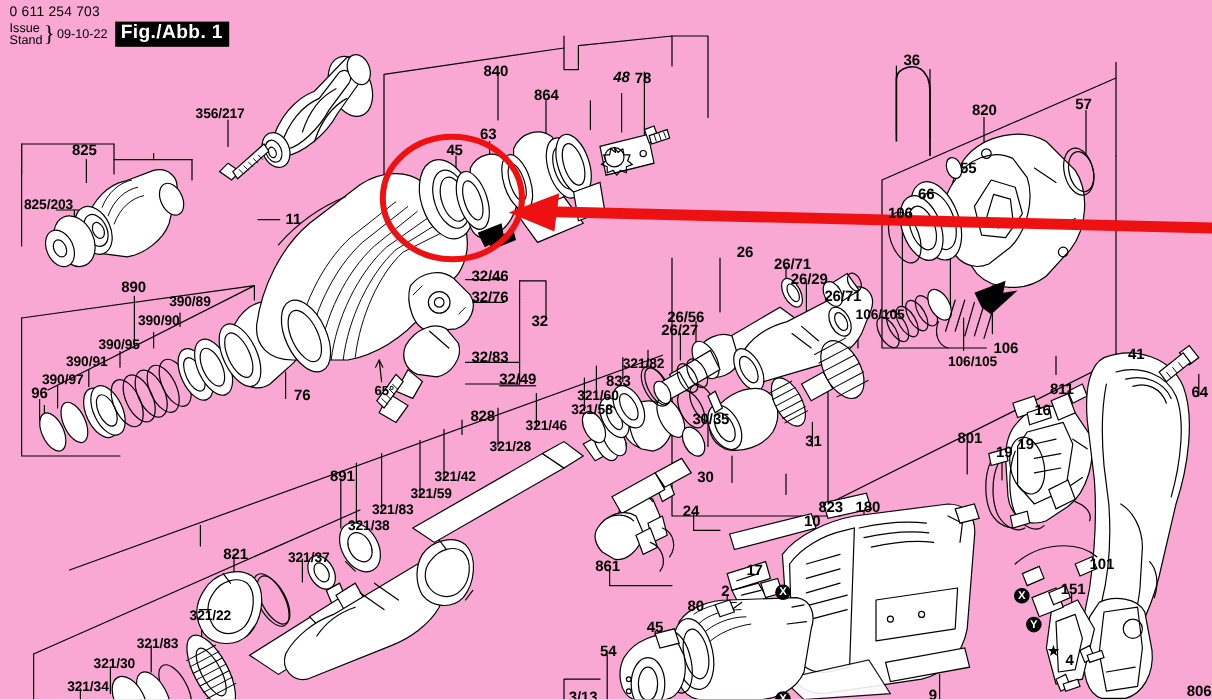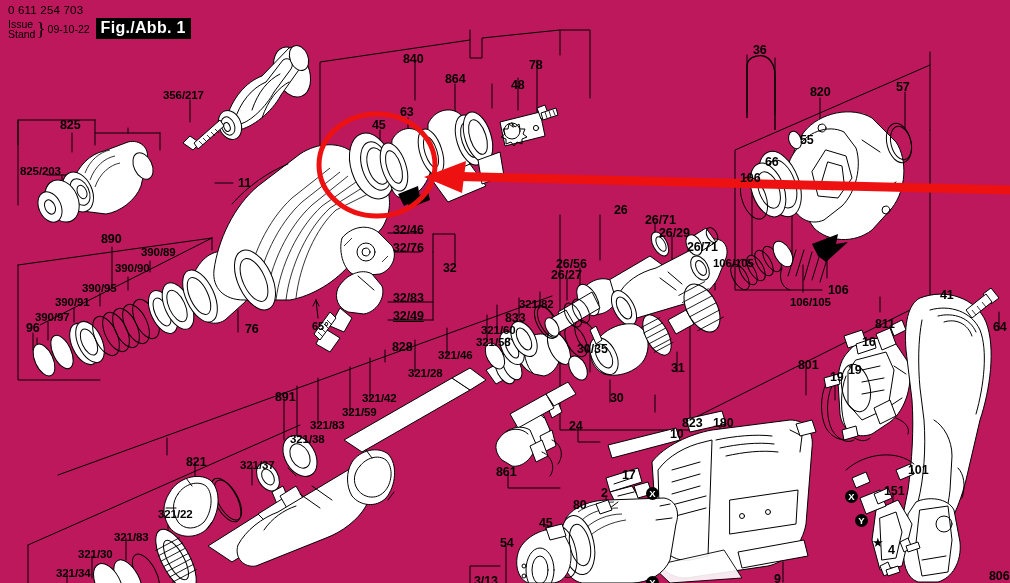--- a/index.html
+++ b/index.html
@@ -1,18 +1,18 @@
 <!DOCTYPE html>
 <html><head>
 <meta charset="utf-8">
 <title>Bosch Parts Diagram</title>
 <style>
   html,body{margin:0;padding:0;background:#fff;}
   body{font-family:"Liberation Sans",sans-serif;}
-  #page{position:relative;width:1010px;height:583px;background:#be185d;overflow:hidden;}
+  #page{position:relative;width:1010px;height:583px;background:#f9a8d4;overflow:hidden;}
   #art{position:absolute;left:0;top:0;width:1010px;height:583px;}
 
   
   .hdr{position:absolute;left:8px;top:4px;width:250px;}
   .hdr-code{font-size:11.5px;color:#000;letter-spacing:.2px;white-space:nowrap;}
   .hdr-row{display:flex;align-items:center;margin-top:2px;}
   .issue-stand{font-size:10.5px;line-height:10px;}
   .issue-stand div{white-space:nowrap;}
   .brace{font-size:19px;line-height:18px;margin:0 2px 0 1px;font-family:"Liberation Serif",serif;}
   .issue-date{font-size:10.5px;white-space:nowrap;margin-right:6px;}
@@ -664,48 +664,48 @@
       <div class="lbl sm" style="left: 141px; top: 247px;">390/89</div>
       <div class="lbl sm" style="left: 115px; top: 263px;">390/90</div>
       <div class="lbl sm" style="left: 82px; top: 283px;">390/95</div>
       <div class="lbl sm" style="left: 55px; top: 297px;">390/91</div>
       <div class="lbl sm" style="left: 35px; top: 312px;">390/97</div>
       <div class="lbl" style="left: 26px; top: 322px;">96</div>
       <div class="lbl" style="left: 229px; top: 323px; margin-left: 16px;">76</div>
       <div class="lbl" style="left: 403px; top: 53px;">840</div>
       <div class="lbl" style="left: 445px; top: 73px;">864</div>
       <div class="lbl" style="left: 529px; top: 59px;">78</div>
-      <div class="lbl" style="left: 511px; top: 79px;">48</div>
+      <div class="lbl" style="left: 511px; top: 58px; font-style: italic;">48</div>
       <div class="lbl" style="left: 372px; top: 119px;">45</div>
       <div class="lbl" style="left: 400px; top: 106px;">63</div>
       <div class="lbl" style="left: 393px; top: 224px;">32/46</div>
       <div class="lbl" style="left: 393px; top: 242px;">32/76</div>
       <div class="lbl" style="left: 443px; top: 262px;">32</div>
       <div class="lbl" style="left: 393px; top: 292px;">32/83</div>
-      <div class="lbl" style="left: 393px; top: 310px; text-decoration: underline;">32/49</div>
+      <div class="lbl" style="left: 416px; top: 310px; text-decoration: underline;">32/49</div>
       <div class="lbl" style="left: 392px; top: 341px;">828</div>
       <div class="lbl" style="left: 275px; top: 391px;">891</div>
       <div class="lbl sm" style="left: 408px; top: 368px;">321/28</div>
       <div class="lbl sm" style="left: 362px; top: 393px;">321/42</div>
       <div class="lbl sm" style="left: 342px; top: 407px;">321/59</div>
       <div class="lbl sm" style="left: 310px; top: 420px;">321/83</div>
       <div class="lbl sm" style="left: 290px; top: 434px;">321/38</div>
       <div class="lbl sm" style="left: 438px; top: 350px;">321/46</div>
       <div class="lbl sm" style="left: 476px; top: 337px;">321/58</div>
       <div class="lbl sm" style="left: 481px; top: 325px;">321/60</div>
       <div class="lbl" style="left: 505px; top: 312px;">833</div>
       <div class="lbl sm" style="left: 519px; top: 299px;">321/82</div>
       <div class="lbl" style="left: 186px; top: 456px;">821</div>
       <div class="lbl sm" style="left: 240px; top: 460px;">321/37</div>
       <div class="lbl sm" style="left: 158px; top: 509px;">321/22</div>
       <div class="lbl sm" style="left: 114px; top: 532px;">321/83</div>
       <div class="lbl sm" style="left: 78px; top: 549px;">321/30</div>
       <div class="lbl sm" style="left: 56px; top: 568px;">321/34</div>
       <div class="lbl" style="left: 577px; top: 343px;">30/35</div>
-      <div class="lbl" style="left: 610px; top: 392px;">30</div>
+      <div class="lbl" style="left: 581px; top: 392px;">30</div>
       <div class="lbl" style="left: 671px; top: 362px;">31</div>
       <div class="lbl" style="left: 569px; top: 420px;">24</div>
       <div class="lbl" style="left: 638px; top: 417px; padding-left: 44px;">823</div>
       <div class="lbl" style="left: 496px; top: 466px;">861</div>
       <div class="lbl" style="left: 614px; top: 204px;">26</div>
       <div class="lbl" style="left: 551px; top: 269px;">26/27</div>
       <div class="lbl" style="left: 556px; top: 258px;">26/56</div>
       <div class="lbl" style="left: 645px; top: 214px;">26/71</div>
       <div class="lbl" style="left: 659px; top: 227px;">26/29</div>
       <div class="lbl" style="left: 687px; top: 241px;">26/71</div>

